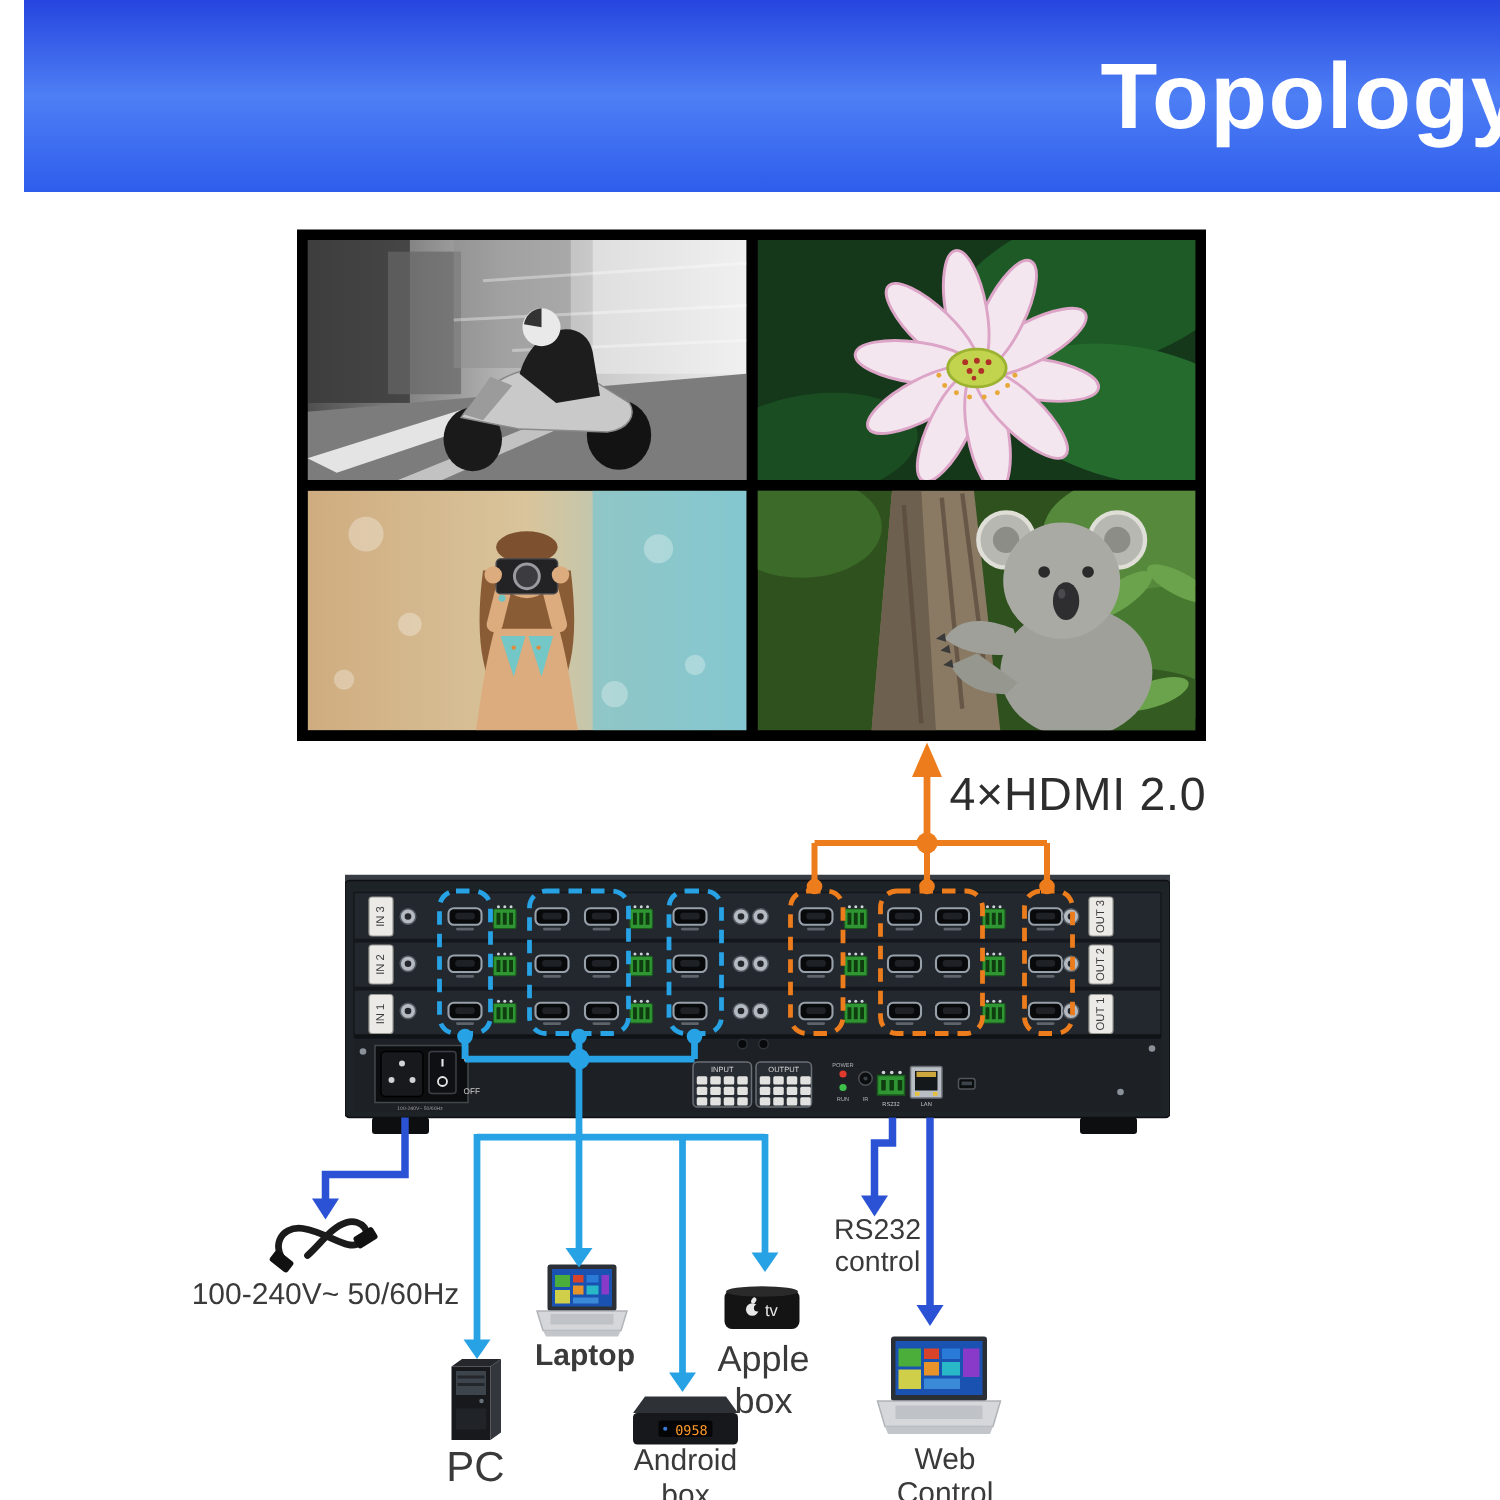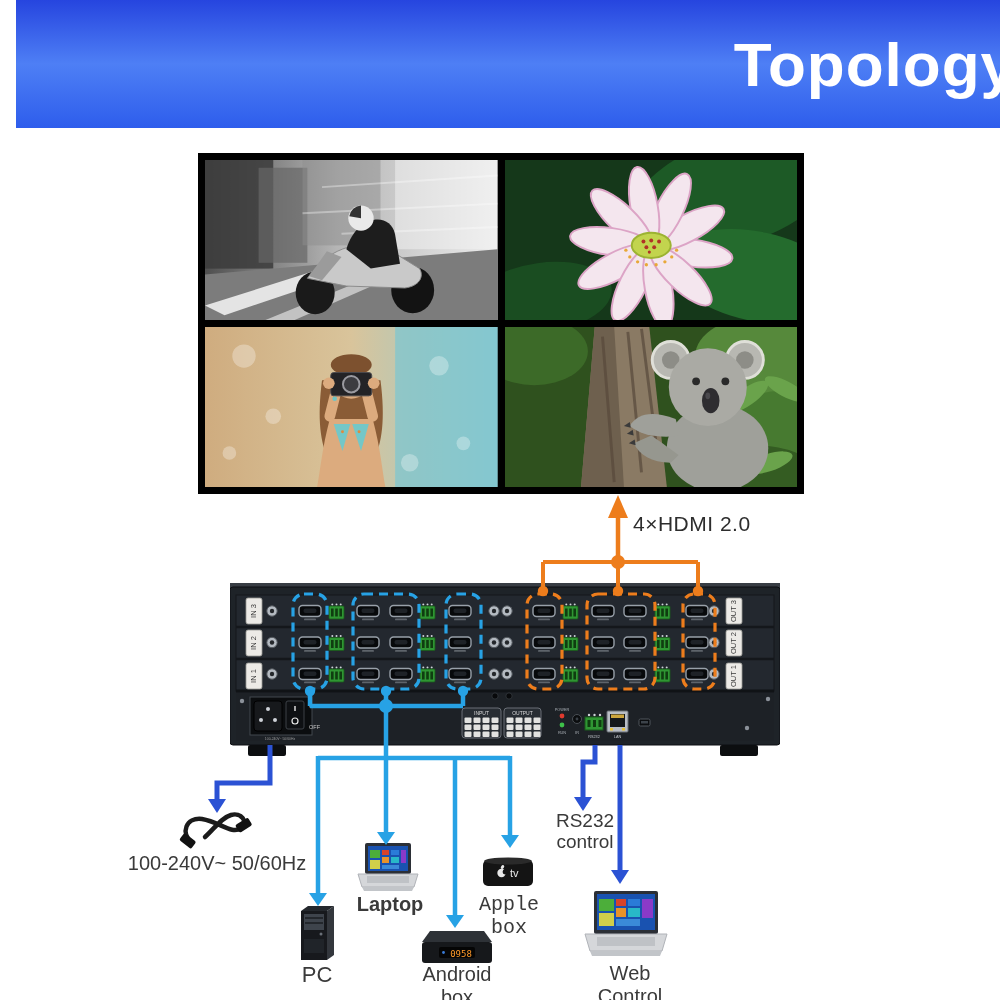--- a/index.html
+++ b/index.html
@@ -13,27 +13,27 @@
   .banner h1{margin:0;color:#fff;font-size:62px;font-weight:bold;letter-spacing:1px;}
   
   .grid{left:198px;top:153px;width:606px;height:341px;background:#000;
         display:grid;grid-template-columns:1fr 1fr;grid-template-rows:1fr 1fr;
         gap:7px;padding:7px;box-sizing:border-box;}
   .cell{overflow:hidden;background:#111;}
   .cell svg{display:block;width:100%;height:100%;}
   svg{display:block;}
   
   .lbl{position:absolute;color:#3a3a3a;text-align:center;}
-  #lbl-hdmi{left:633px;top:512px;width:200px;font-size:21px;color:#2d2d2d;text-align:left;letter-spacing:.5px;}
+  #lbl-hdmi{left:633px;top:512px;width:200px;font-size:31px;color:#2d2d2d;text-align:left;letter-spacing:.5px;}
   #lbl-power{left:126px;top:852px;width:182px;font-size:20px;}
   #lbl-rs232{left:540px;top:810px;width:90px;font-size:19px;line-height:21px;}
-  #lbl-pc{left:282px;top:962px;width:70px;font-size:22px;}
+  #lbl-pc{left:282px;top:962px;width:70px;font-size:28px;}
   #lbl-laptop{left:352px;top:893px;width:76px;font-size:20px;font-weight:bold;}
   #lbl-android{left:405px;top:963px;width:104px;font-size:20px;}
-  #lbl-apple{left:467px;top:893px;width:84px;font-size:20px;font-family:Liberation Mono, monospace;}
+  #lbl-apple{left:467px;top:893px;width:84px;font-size:24px;}
   #lbl-web{left:575px;top:962px;width:110px;font-size:20px;}
   .rs232-line{display:block;}
 </style>
 </head>
 <body>
 
 <div class="abs banner">
   <h1>Topology</h1>
 </div>
 

